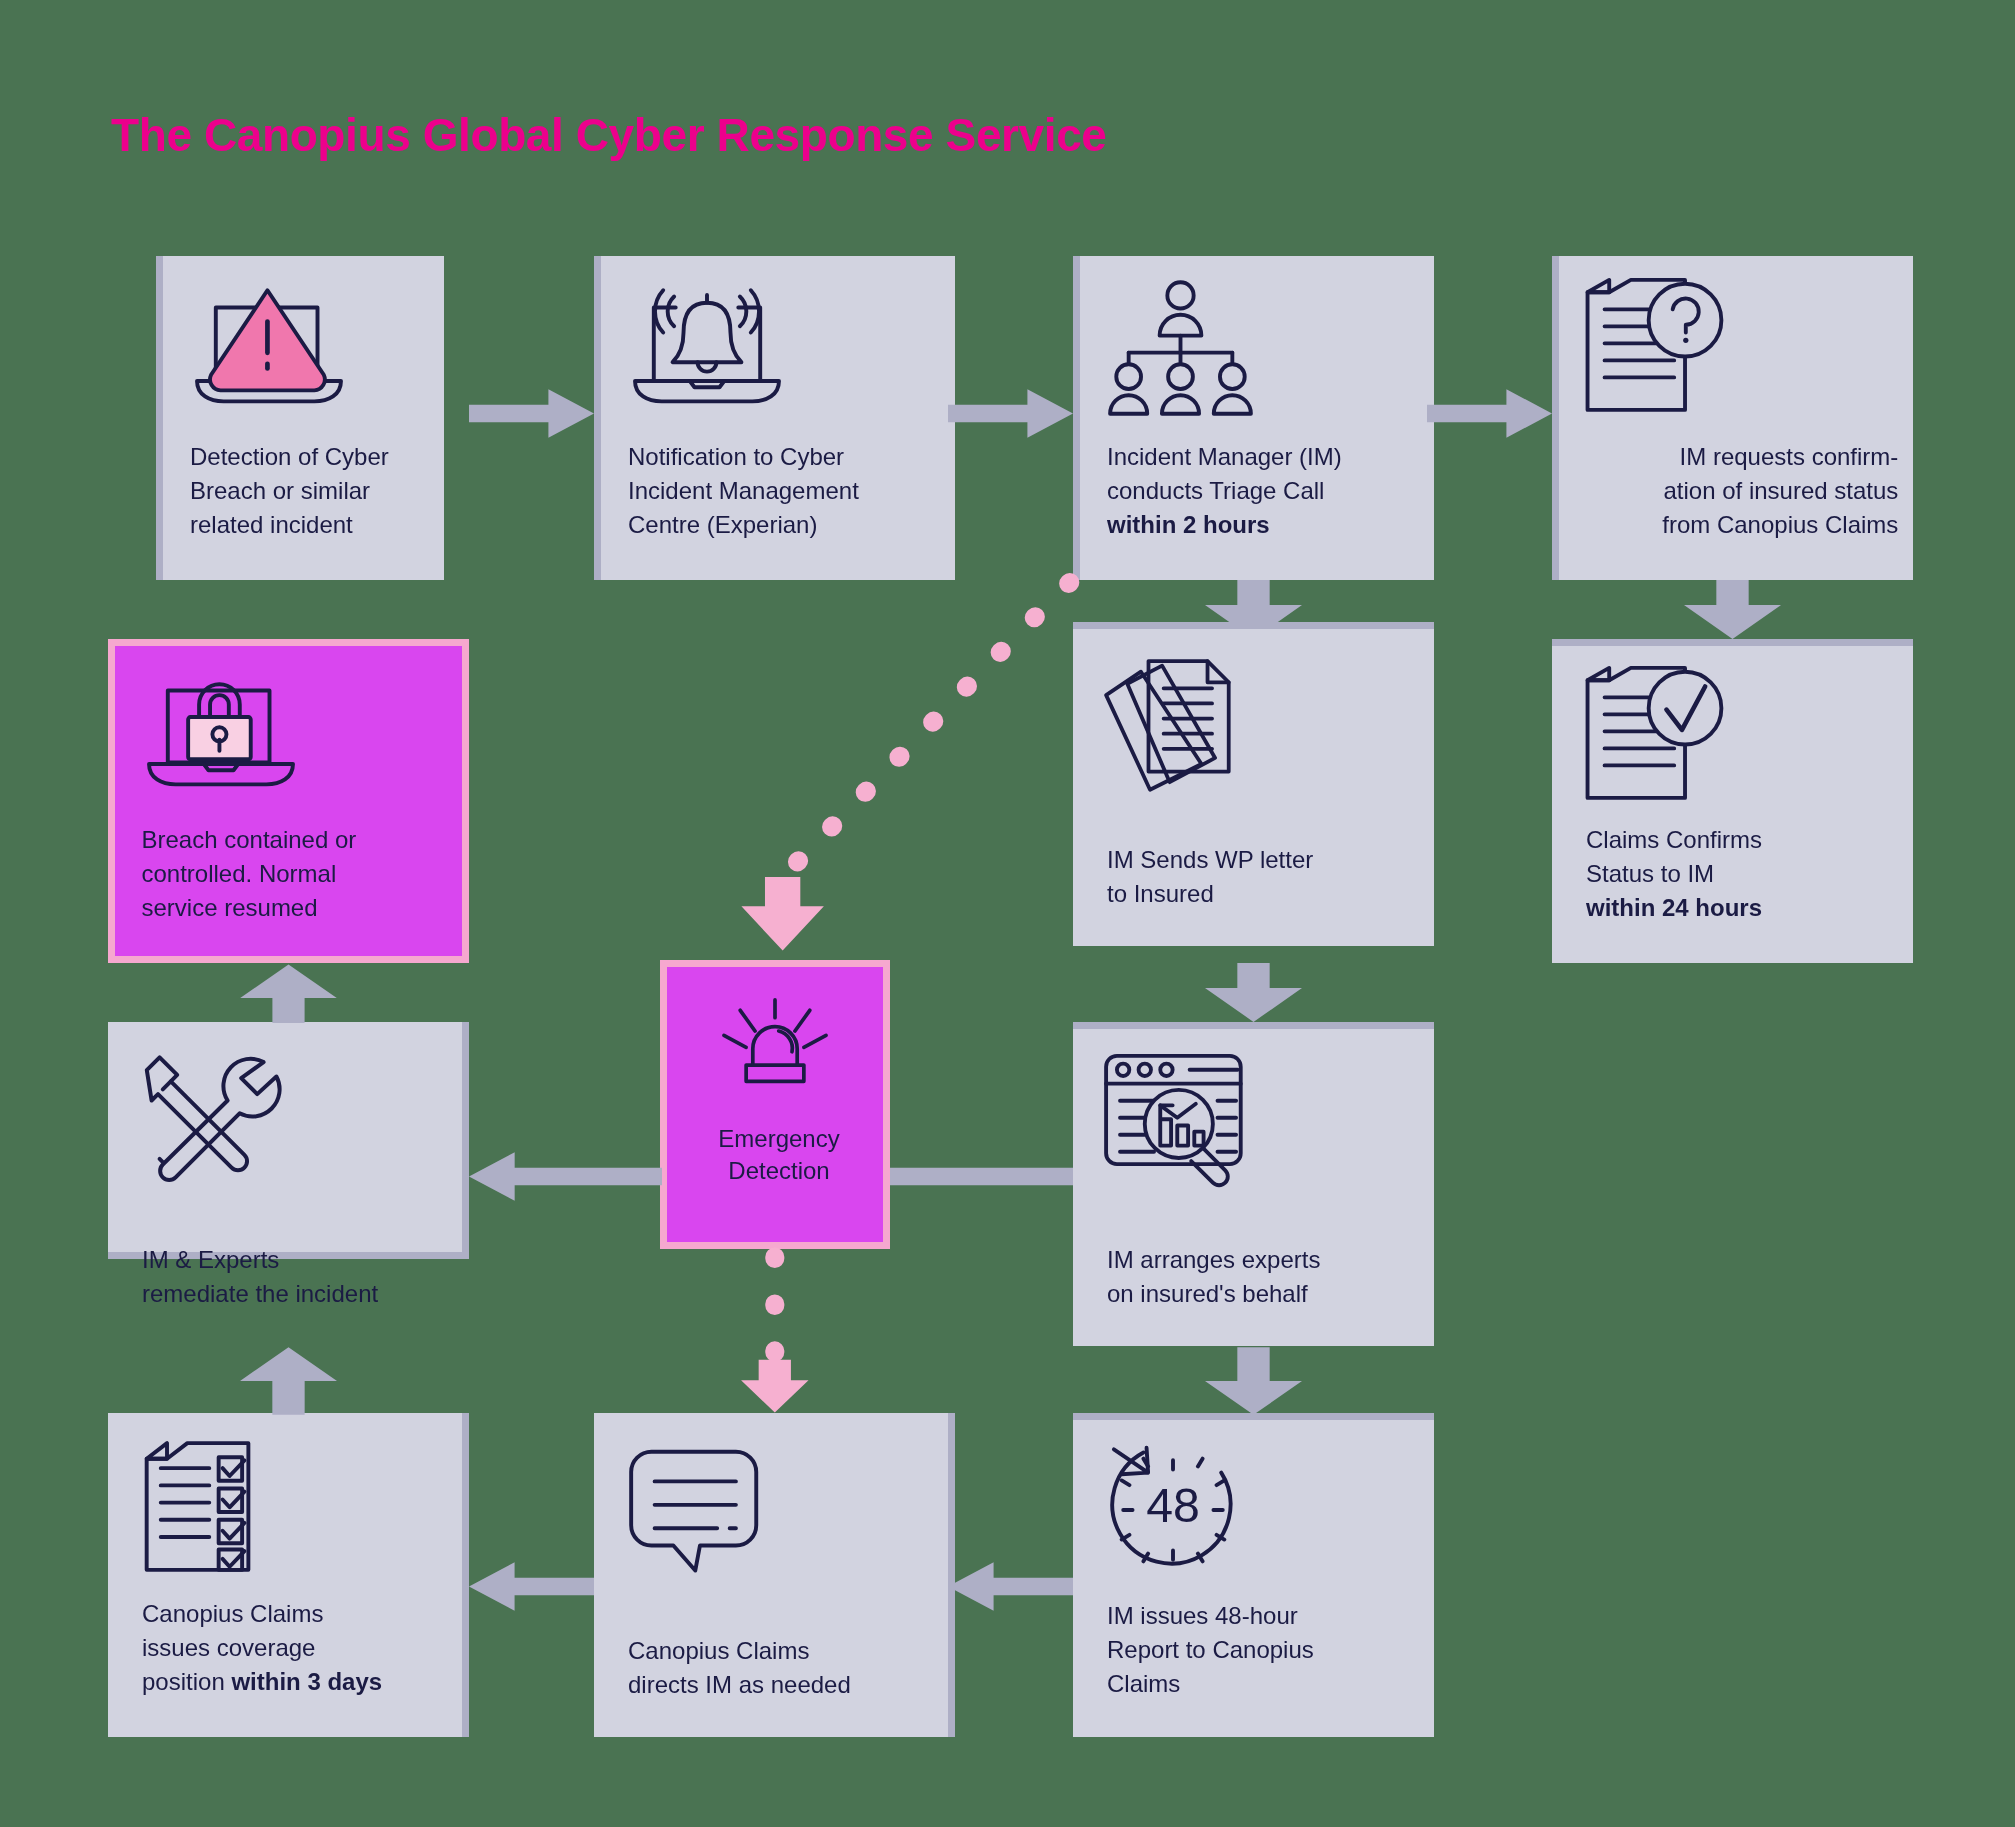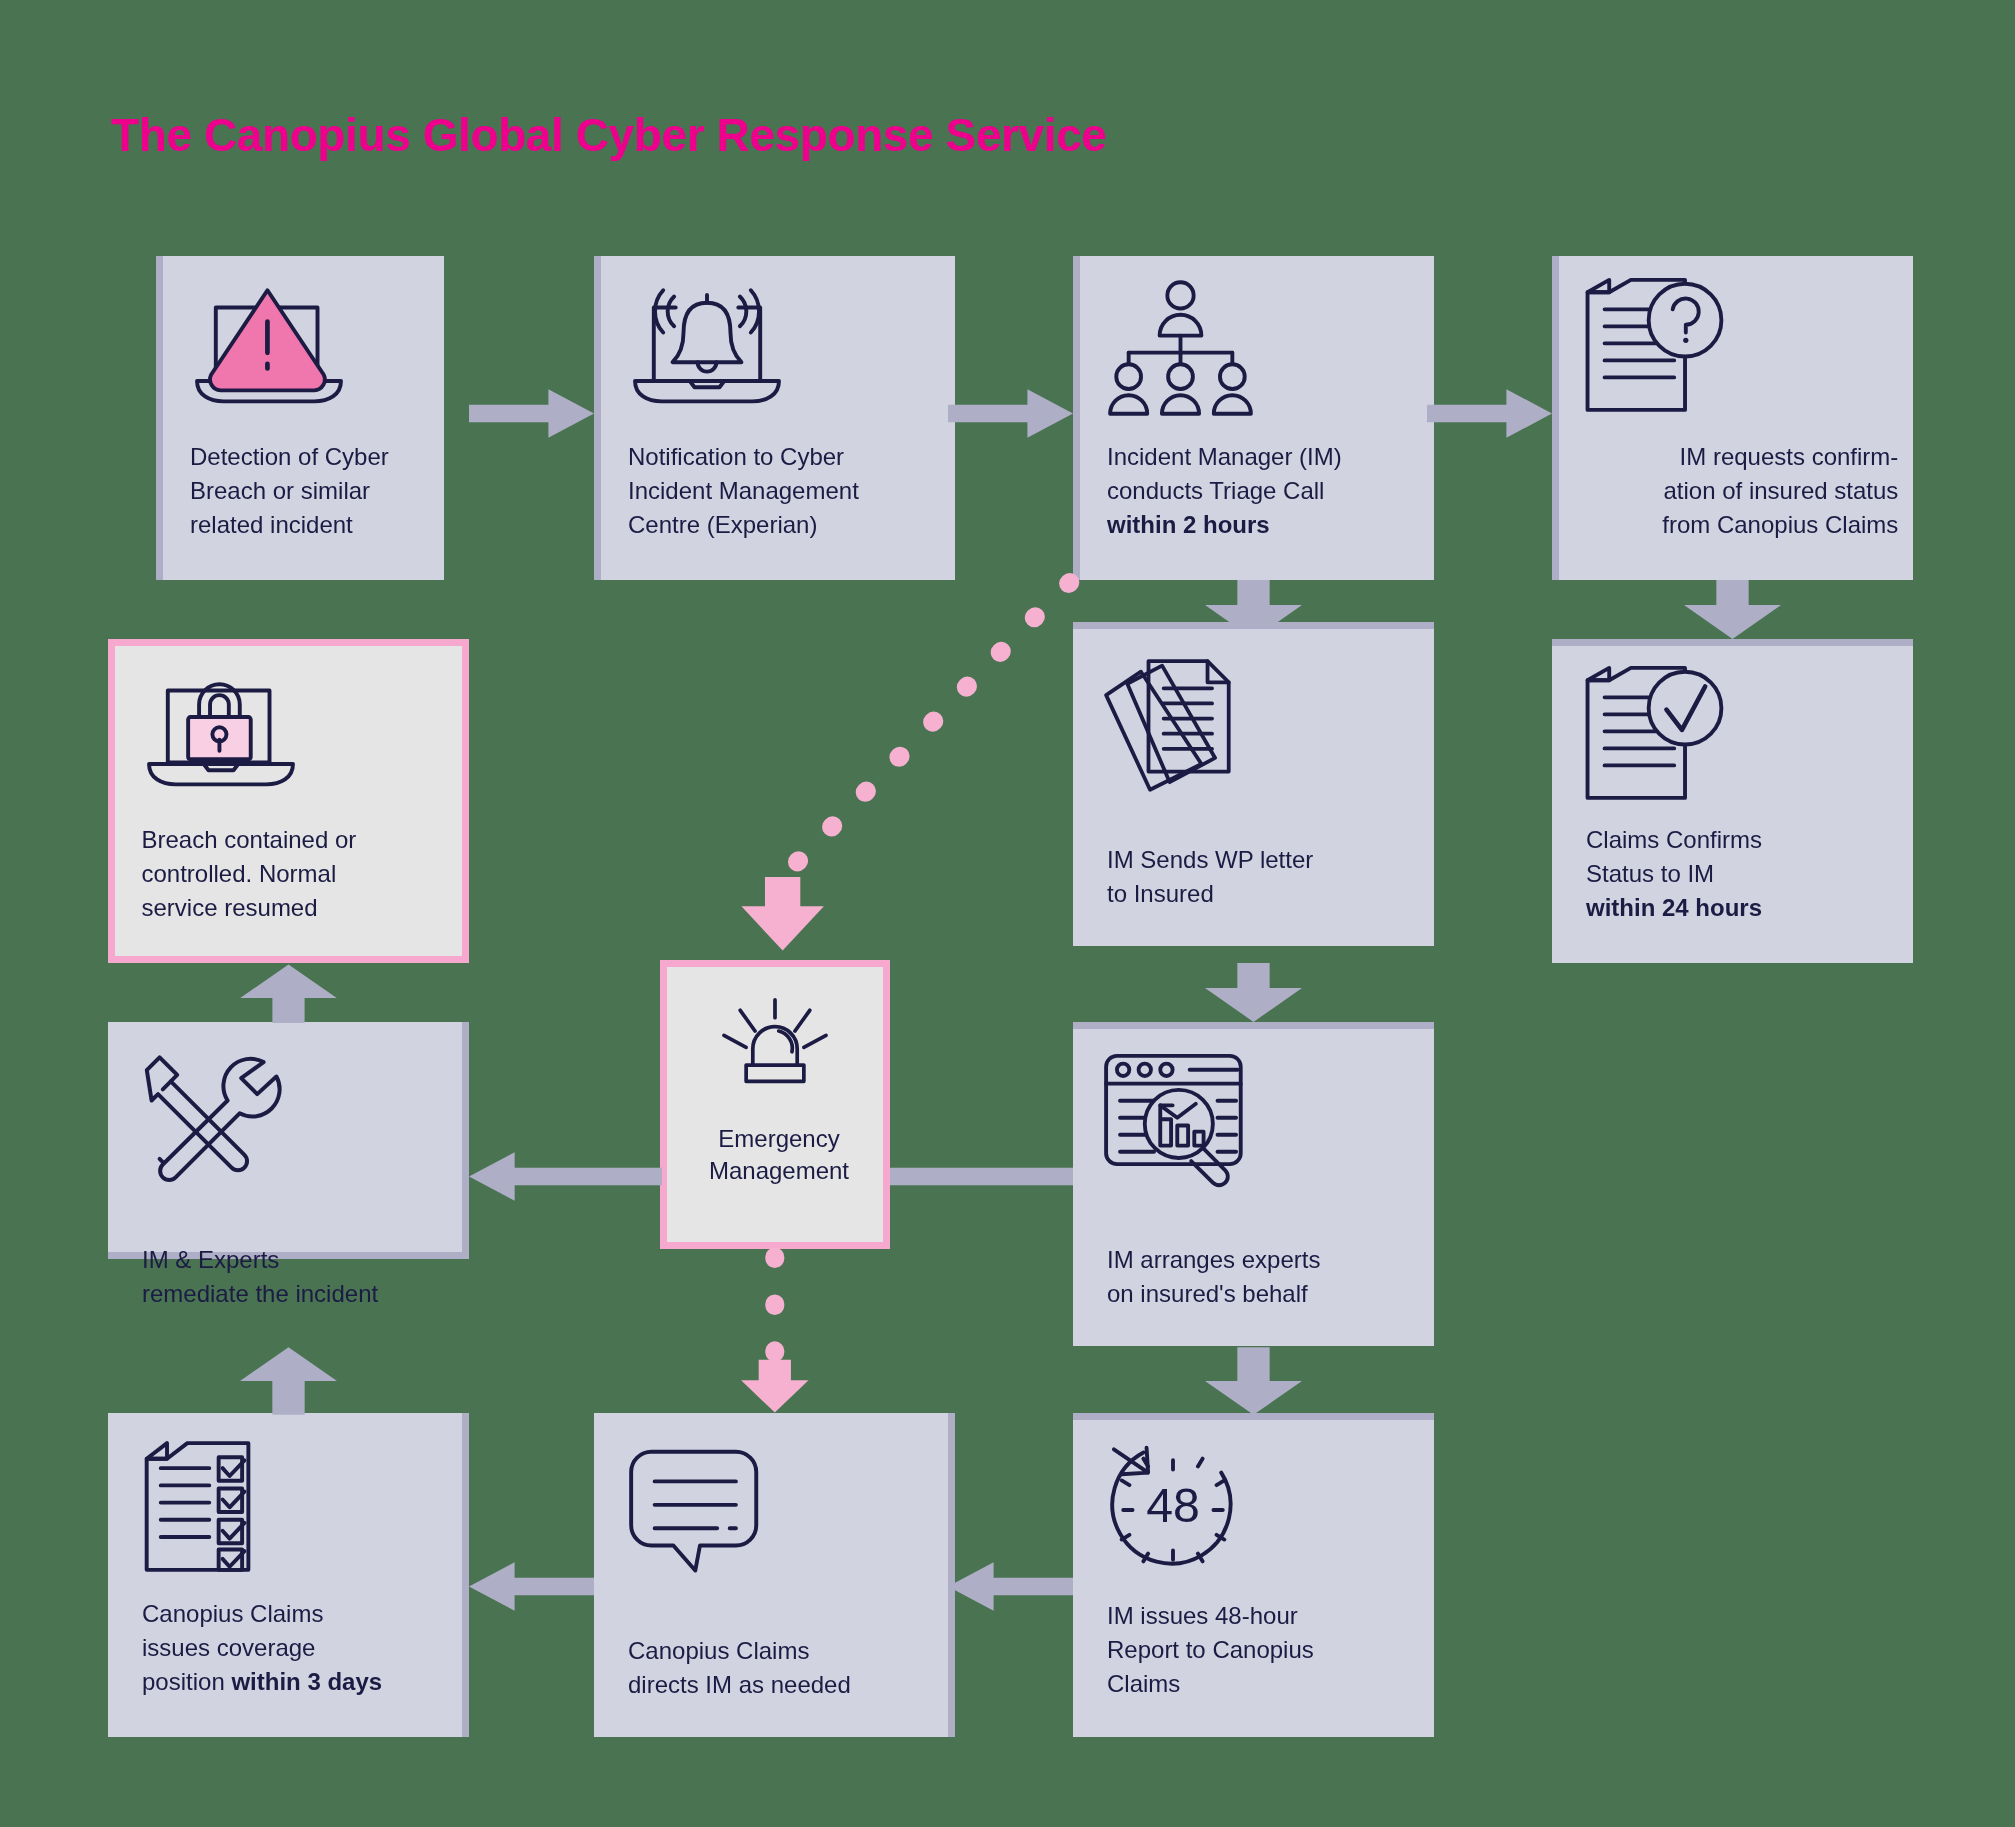--- a/index.html
+++ b/index.html
@@ -37,21 +37,21 @@
     background:#aeafc6;
   }
   .node .edge-t{
     position:absolute;left:0;top:0;height:6.6px;width:100%;
     background:#aeafc6;
   }
   .node .edge-b{
     position:absolute;left:0;bottom:0;height:6.6px;width:100%;
     background:#aeafc6;
   }
-  .node.pink{background:#e5e5e5;border:7.4px solid #f6a8cf;}
+  .node.pink{background:#d946ef;border:7.4px solid #f6a8cf;}
 
   .node .icon{
     position:absolute;left:34px;top:28px;
     width:158px;height:133px;
   }
   .node .icon svg{width:100%;height:100%;display:block;overflow:visible;}
 
   .node .caption{
     position:absolute;left:34px;right:14.7px;
     font-size:24px;line-height:34px;
@@ -289,21 +289,21 @@
           <path d="M28 18 L48 46"></path>
           <path d="M122 18 L102 46"></path>
           <path d="M6 52 L36 68"></path>
           <path d="M144 52 L114 68"></path>
           <path d="M80 46 a24 24 0 0 1 18 28"></path>
         </g>
       </svg>
     </div>
     <div class="caption" style="top:156px;">
       <div>Emergency</div>
-      <div>Management</div>
+      <div>Detection</div>
     </div>
   </div>
 
   <div class="dots" style="left:744px;top:1249px;width:66px;height:170px;">
     <svg viewBox="0 0 90 230" width="66" height="170">
       <path d="M42 10 V150" fill="none" stroke="#f6b0d0" stroke-width="26" stroke-linecap="round" stroke-dasharray="2 62"></path>
       <path d="M20 150 H64 V178 H88 L42 222 L-4 178 H20 Z" fill="#f6b0d0"></path>
     </svg>
   </div>
 

